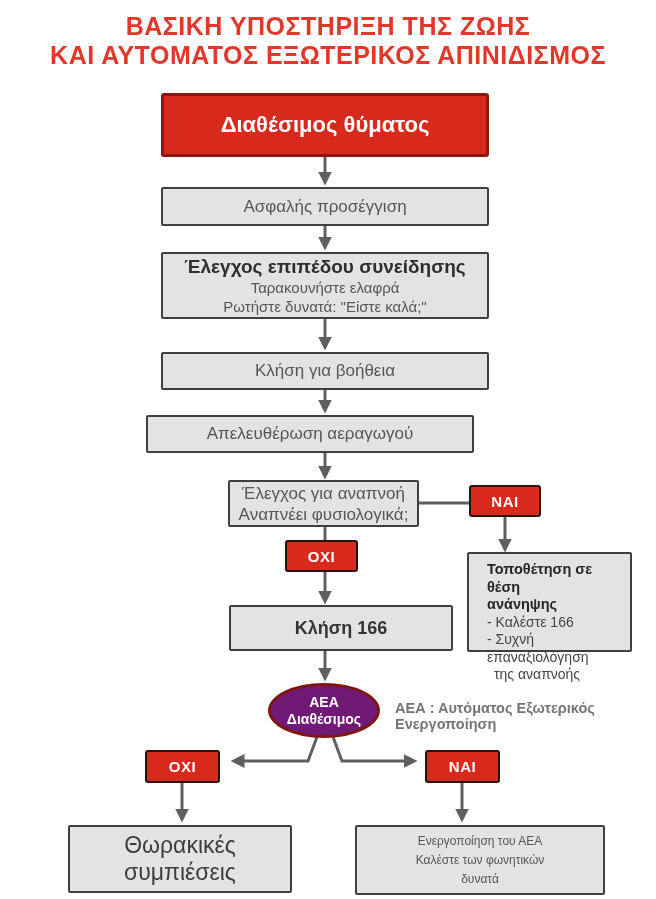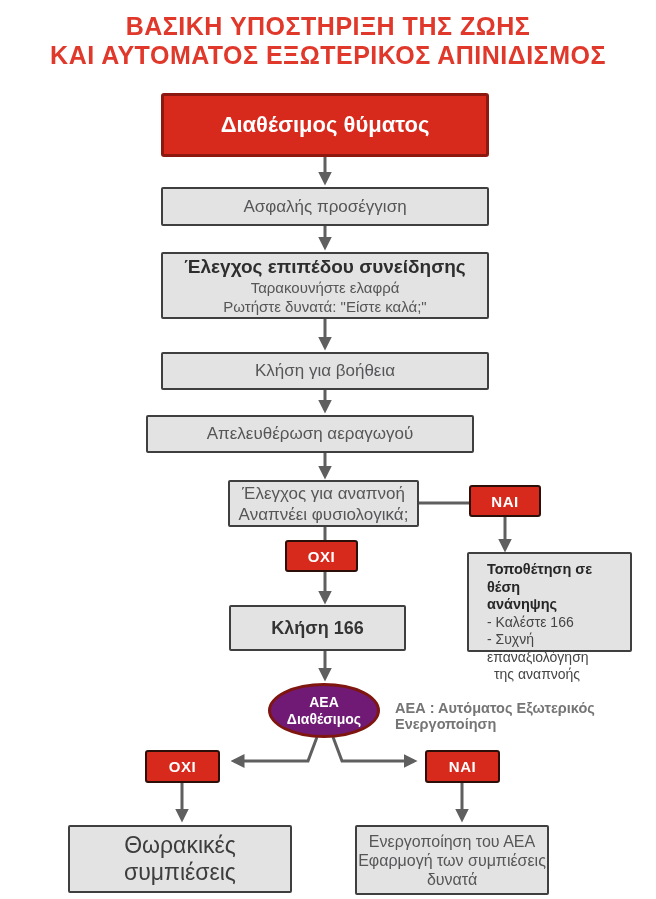--- a/index.html
+++ b/index.html
@@ -115,21 +115,21 @@
   </div>
 
   <div class="node gbox infobox" style="left:467px;top:552px;width:165px;height:100px;">
     <span class="ih">Τοποθέτηση σε θέση</span>
     <span class="ih">ανάνηψης</span>
     <span class="it">- Καλέστε 166</span>
     <span class="it">- Συχνή επαναξιολόγηση</span>
     <span class="it indent">της αναπνοής</span>
   </div>
 
-  <div class="node gbox" style="left:229px;top:605px;width:177px;height:46px;font-weight:bold;color:#343434;font-size:18px;">
+  <div class="node gbox" style="left:229px;top:605px;width:224px;height:46px;font-weight:bold;color:#343434;font-size:18px;">
     <span>Κλήση 166</span>
   </div>
 
   <div class="ellipse" style="left:268px;top:683px;width:112px;height:55px;">
     <span>ΑΕΑ</span>
     <span>Διαθέσιμος</span>
   </div>
 
   <div class="note">ΑΕΑ : Αυτόματος Εξωτερικός Ενεργοποίηση</div>
 
@@ -138,19 +138,19 @@
   </div>
 
   <div class="node rbox smallred" style="left:425px;top:750px;width:75px;height:33px;">
     <span>ΝΑΙ</span>
   </div>
 
   <div class="node gbox bigtext" style="left:68px;top:825px;width:224px;height:68px;">
     <span>Θωρακικές συμπιέσεις</span>
   </div>
 
-  <div class="node gbox" style="left:355px;top:825px;width:194px;height:70px;font-size:16px;line-height:19px;">
+  <div class="node gbox" style="left:355px;top:825px;width:250px;height:70px;font-size:12px;line-height:19px;">
     <span>Ενεργοποίηση του ΑΕΑ</span>
-    <span>Εφαρμογή των συμπιέσεις</span>
+    <span>Καλέστε των φωνητικών</span>
     <span>δυνατά</span>
   </div>
 
 </div>
 
 </body></html>

